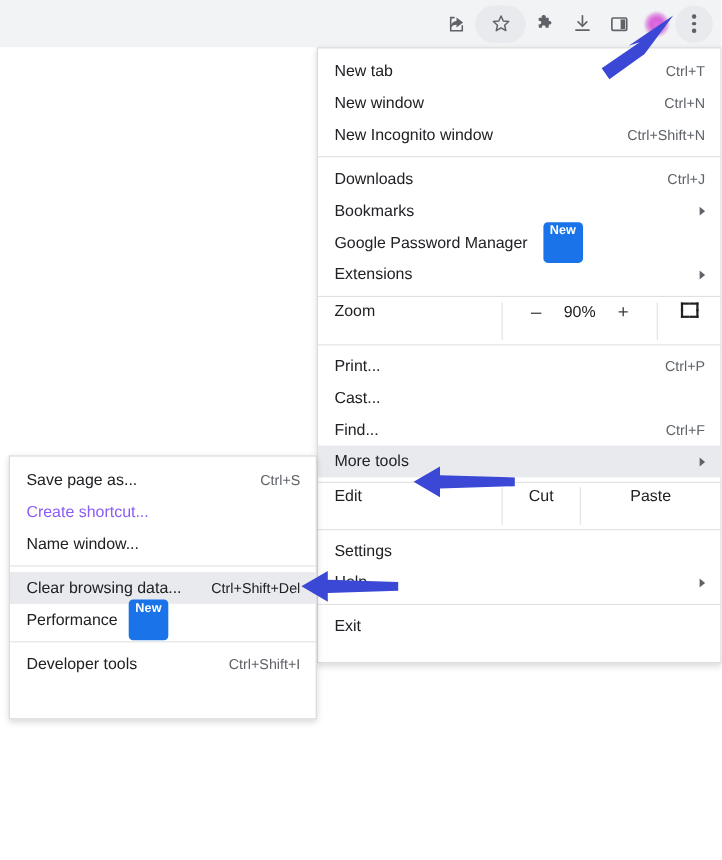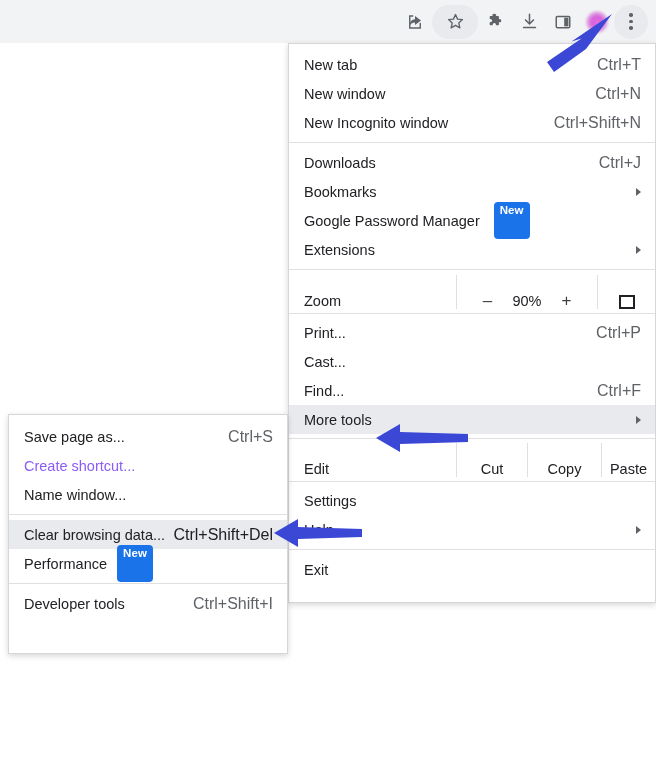--- a/index.html
+++ b/index.html
@@ -112,21 +112,21 @@
     box-sizing: border-box;
     white-space: nowrap;
     cursor: default;
   }
   .mi .label {
     flex: 0 0 auto;
   }
   .mi .spacer { flex: 1 1 auto; }
   .mi .accel {
     color: #5f6368;
-    font-size: 16px;
+    font-size: 13px;
     flex: 0 0 auto;
   }
   .mi.disabled .label { color: #8b5cf6; }
   .mi.highlight { background: #e8eaed; }
 
   .caret {
     width: 0; height: 0;
     border-left: 5px solid #5f6368;
     border-top: 4px solid transparent;
     border-bottom: 4px solid transparent;
@@ -155,21 +155,21 @@
   }
 
   
   .row-split {
     display: flex;
     align-items: stretch;
     height: 34px;
   }
   .row-split .cell {
     display: flex;
-    align-items: flex-end;
+    align-items: flex-start;
     justify-content: center;
     border-left: 1px solid #e0e0e0;
     font-size: 14.5px;
     color: #202124;
   }
   .row-split .cell.first {
     border-left: none;
     justify-content: flex-start;
     padding-left: 15px;
   }
@@ -352,23 +352,20 @@
 
   <div class="sep tight"></div>
 
   <div class="row-split">
     <div class="cell first" style="width:152px">
       <span>Edit</span>
     </div>
     <div class="cell" style="width:70px">
       <span>Cut</span>
     </div>
-    <div class="cell" style="width:73px">
-      <span>Copy</span>
-    </div>
     <div class="cell" style="flex:1">
       <span>Paste</span>
     </div>
   </div>
 
   <div class="sep tight"></div>
 
   <div class="mi">
     <span class="label">Settings</span>
     <span class="spacer"></span>

